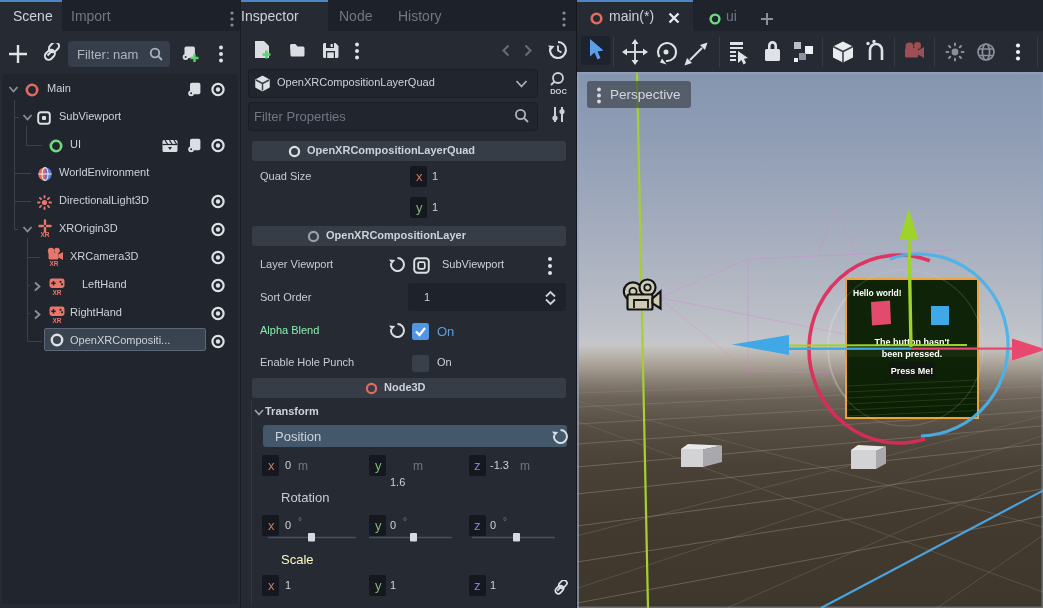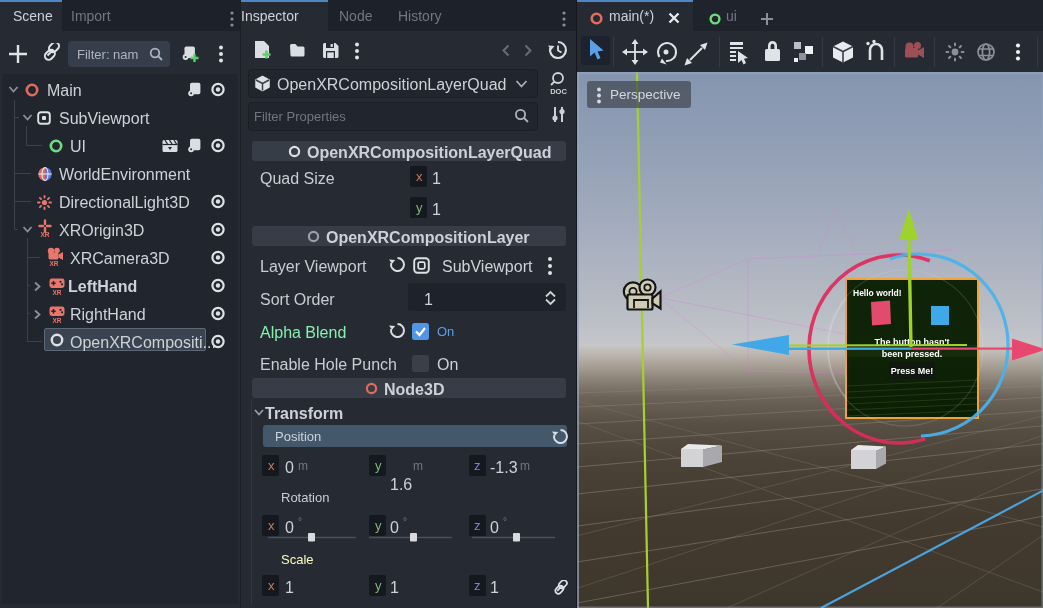--- a/index.html
+++ b/index.html
@@ -1,17 +1,17 @@
 <!DOCTYPE html>
 <html><head><meta charset="utf-8">
 <style>
 html,body{margin:0;padding:0;background:#262b33;font-family:"Liberation Sans",sans-serif;}
 #root{position:relative;width:1043px;height:608px;overflow:hidden;background:#262b33;}
 .abs{position:absolute;}
-.txt{color:#cdd2d9;font-size:16px;white-space:nowrap;}
+.txt{color:#cdd2d9;font-size:11px;white-space:nowrap;}
 .dim{color:#707783;}
 .tabbar{background:#1d222a;}
 .bluetop{position:absolute;top:0;height:2px;background:#4e87c4;}
 </style></head>
 <body>
 <div id="root">
 
 <div class="abs" style="left:0;top:0;width:240px;height:608px;background:#262b33;">
 
   <div class="abs tabbar" style="left:0;top:0;width:240px;height:31px;"></div>
@@ -156,21 +156,21 @@
           <circle cx="7" cy="7" r="5.2" stroke="#dde0e5" stroke-width="2.4" fill="none"></circle>
         </svg>
 
     <div class="abs txt" style="left:47px;top:82px;">Main</div>
     <div class="abs txt" style="left:59px;top:110px;">SubViewport</div>
     <div class="abs txt" style="left:70px;top:138px;">UI</div>
     <div class="abs txt" style="left:59px;top:166px;">WorldEnvironment</div>
     <div class="abs txt" style="left:59px;top:194px;">DirectionalLight3D</div>
     <div class="abs txt" style="left:59px;top:222px;">XROrigin3D</div>
     <div class="abs txt" style="left:70px;top:250px;">XRCamera3D</div>
-    <div class="abs txt" style="left:68px;top:278px;font-weight:bold;">LeftHand</div>
+    <div class="abs txt" style="left:82px;top:278px;">LeftHand</div>
     <div class="abs txt" style="left:70px;top:306px;">RightHand</div>
     <div class="abs txt" style="left:70px;top:334px;">OpenXRCompositi...</div>
 
     <svg class="abs" style="left:187px;top:82px;" width="14" height="15">
           <rect x="3" y="0.8" width="10.4" height="11.4" rx="1.8" fill="#dadde2"></rect>
           <circle cx="4.1" cy="11.3" r="2.9" fill="#dadde2"></circle>
           <circle cx="4.1" cy="11.3" r="1" fill="#262b33"></circle>
         </svg>
     <svg class="abs" style="left:162px;top:139px;" width="16" height="14">
           <rect x="0.5" y="1" width="15" height="12" rx="1.6" fill="#dadde2"></rect>

